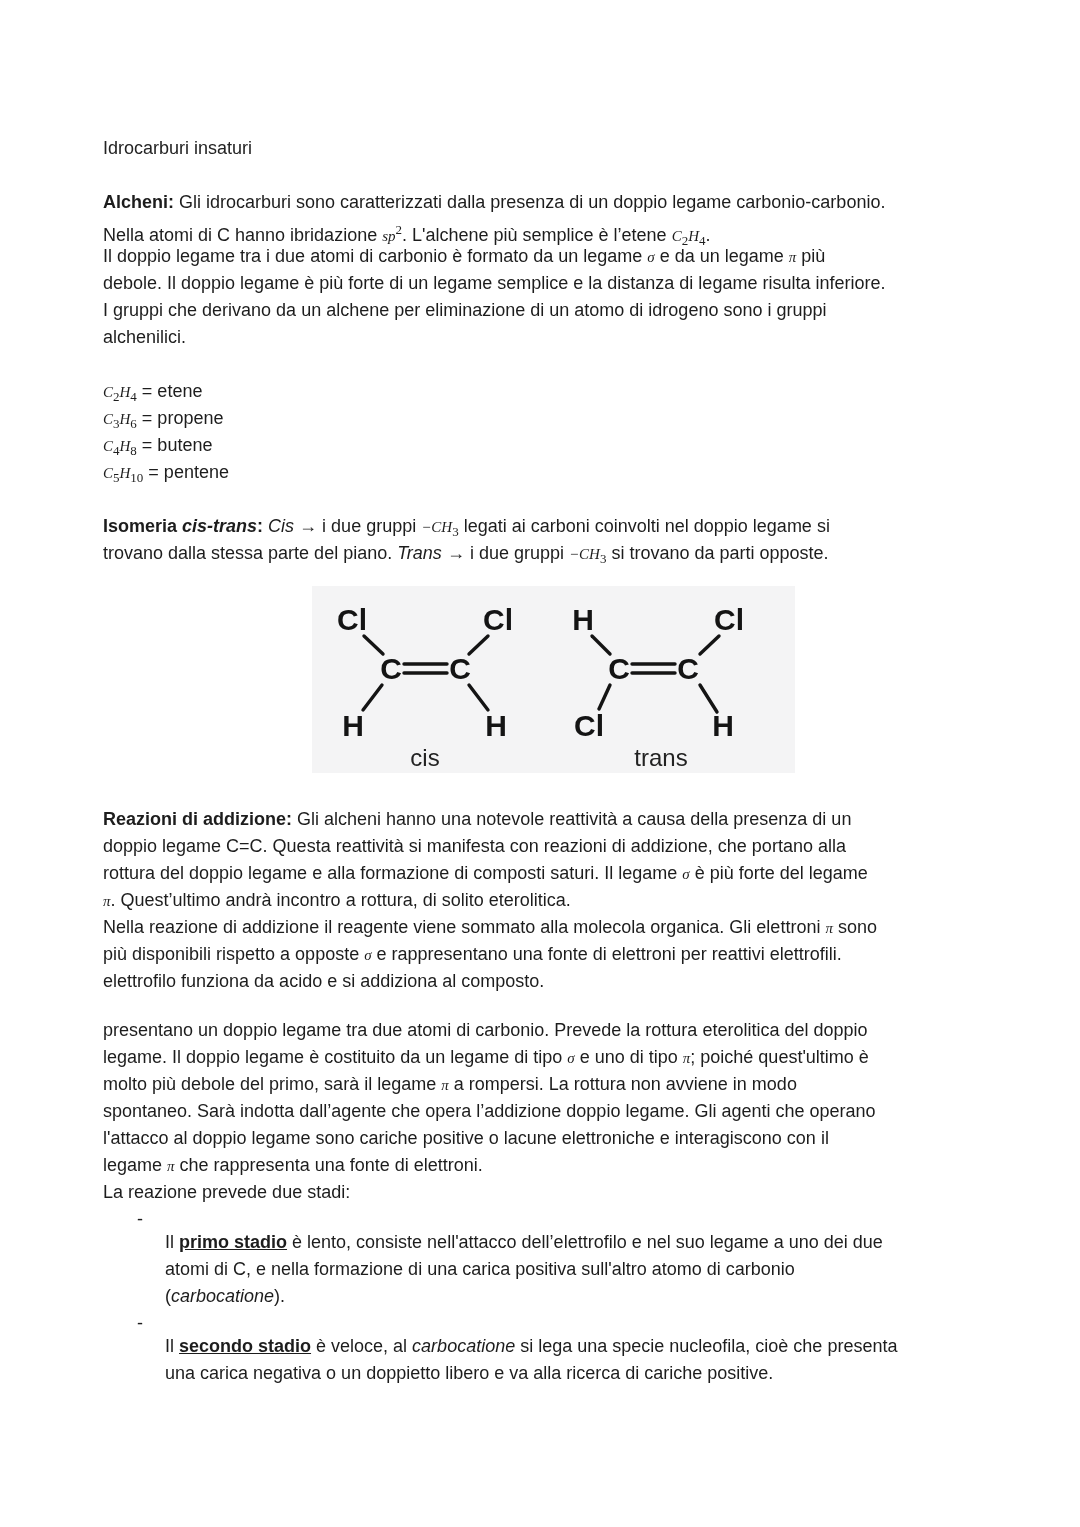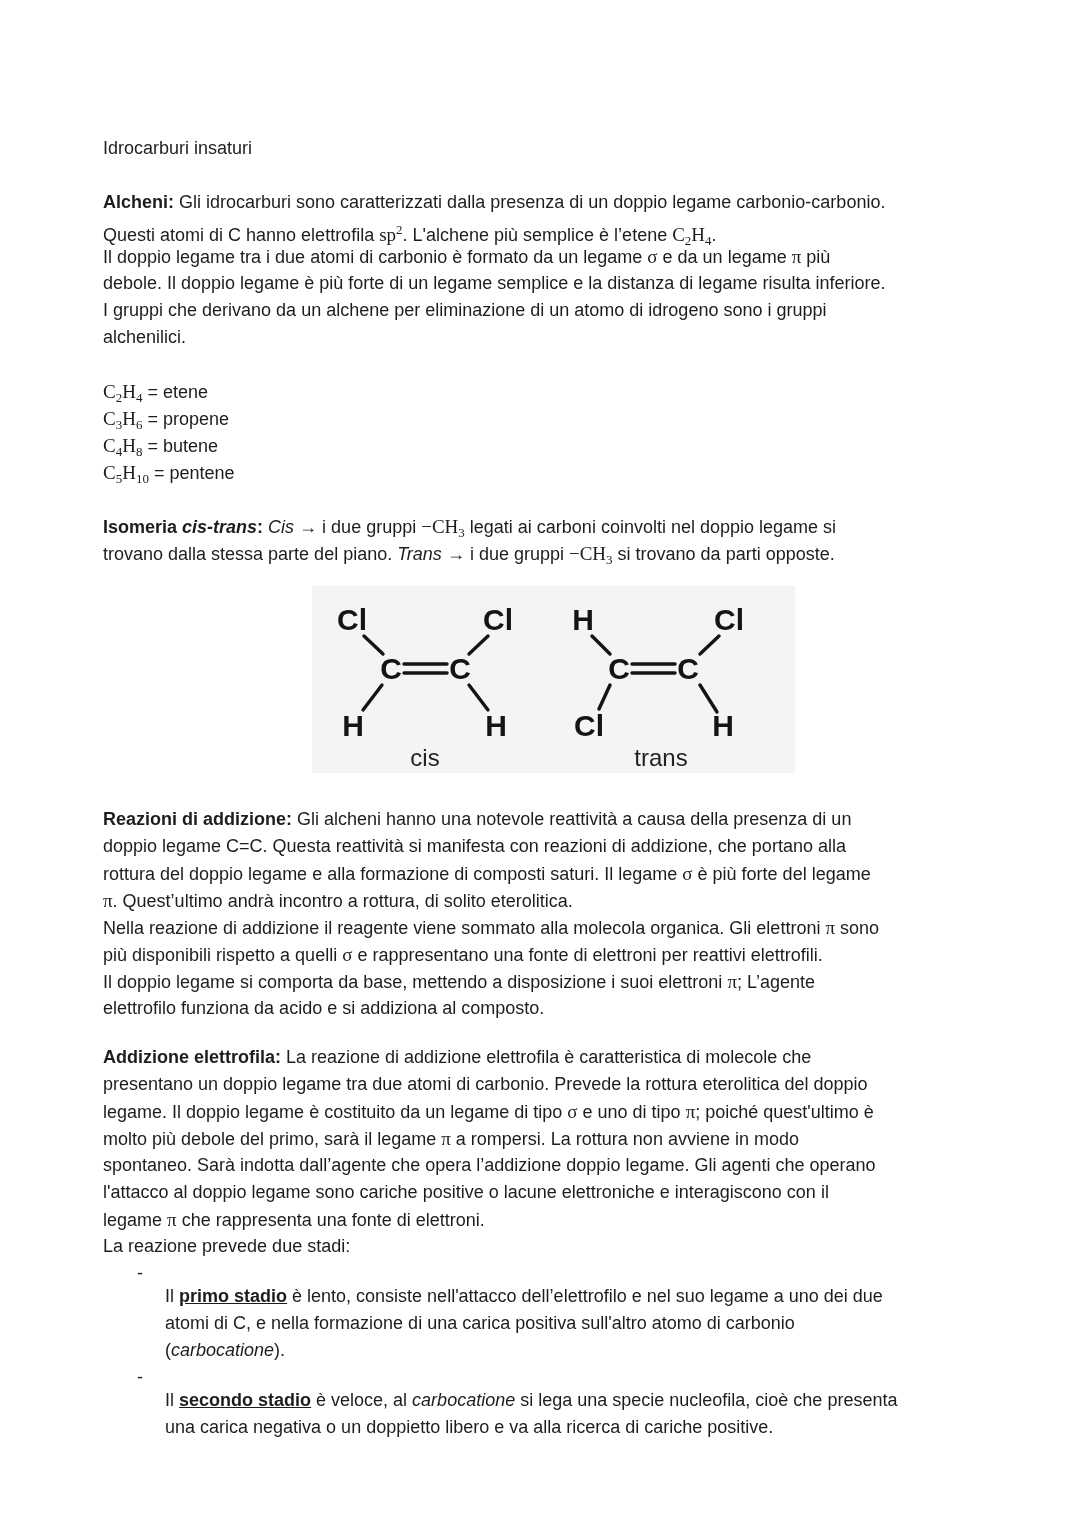--- a/index.html
+++ b/index.html
@@ -11,21 +11,21 @@
   .page{position:relative;width:1080px;height:1218px;background:#ffffff;}
   .content{position:absolute;left:103px;top:135px;width:884px;}
   .tline{height:27px;line-height:27px;font-size:18px;white-space:nowrap;}
   .gap{height:27px;}
   .gap-sm{height:22px;}
   .doc-title .tline{color:#232323;}
   .r-b{font-weight:700;}
   .r-bi{font-weight:700;font-style:italic;text-align:center;}
   .r-i{font-style:italic;}
   .r-bu{font-weight:700;text-decoration:underline;}
-  .r-m{font-family:"Liberation Serif",serif;font-size:19px;}
+  .r-m{font-family:"Liberation Serif",serif;font-style:italic;font-size:15px;}
   .r-msub,.r-msup{font-family:"Liberation Serif",serif;font-style:normal;font-size:13px;}
   .r-msub{vertical-align:-4px;}
   .r-msup{vertical-align:7px;}
   .figure{margin:19px 0 33px 209px;width:483px;height:187px;}
   .figure svg{display:block;}
   .atom{font-family:"Liberation Sans",sans-serif;font-weight:700;font-size:30px;fill:#141414;}
   .fig-label{font-family:"Liberation Sans",sans-serif;font-weight:400;font-size:24px;fill:#222222;}
   .bullet-item{display:flex;padding-left:34px;}
   .bullet-marker{flex:none;width:28px;height:27px;line-height:27px;font-size:18px;}
   .bullet-body{flex:1 1 auto;margin-top:23px;}
@@ -36,21 +36,21 @@
 <div class="page">
   <div class="content">
 
     <div class="doc-title">
       <div class="tline">Idrocarburi insaturi</div>
     </div>
     <div class="gap"></div>
 
     <div>
         <div class="tline"><span class="r-b">Alcheni:</span><span> Gli idrocarburi sono caratterizzati dalla presenza di un doppio legame carbonio-carbonio.</span></div>
-        <div class="tline"><span>Questi atomi di C hanno elettrofila </span><span class="r-m">sp</span><span class="r-msup">2</span><span>. L'alchene più semplice è l’etene </span><span class="r-m">C</span><span class="r-msub">2</span><span class="r-m">H</span><span class="r-msub">4</span><span>.</span></div>
+        <div class="tline"><span>Nella atomi di C hanno ibridazione </span><span class="r-m">sp</span><span class="r-msup">2</span><span>. L'alchene più semplice è l’etene </span><span class="r-m">C</span><span class="r-msub">2</span><span class="r-m">H</span><span class="r-msub">4</span><span>.</span></div>
         <div class="tline"><span>Il doppio legame tra i due atomi di carbonio è formato da un legame </span><span class="r-m">σ</span><span> e da un legame </span><span class="r-m">π</span><span> più</span></div>
         <div class="tline"><span>debole. Il doppio legame è più forte di un legame semplice e la distanza di legame risulta inferiore.</span></div>
         <div class="tline"><span>I gruppi che derivano da un alchene per eliminazione di un atomo di idrogeno sono i gruppi</span></div>
         <div class="tline"><span>alchenilici.</span></div>
       </div>
     <div class="gap"></div>
 
     <div>
         <div class="tline"><span class="r-m">C</span><span class="r-msub">2</span><span class="r-m">H</span><span class="r-msub">4</span><span> = etene</span></div>
         <div class="tline"><span class="r-m">C</span><span class="r-msub">3</span><span class="r-m">H</span><span class="r-msub">6</span><span> = propene</span></div>
@@ -101,28 +101,26 @@
         <text class="fig-label" x="349" y="180" text-anchor="middle">trans</text>
       </svg>
     </div>
 
     <div>
         <div class="tline"><span class="r-b">Reazioni di addizione:</span><span> Gli alcheni hanno una notevole reattività a causa della presenza di un</span></div>
         <div class="tline"><span>doppio legame C=C. Questa reattività si manifesta con reazioni di addizione, che portano alla</span></div>
         <div class="tline"><span>rottura del doppio legame e alla formazione di composti saturi. Il legame </span><span class="r-m">σ</span><span> è più forte del legame</span></div>
         <div class="tline"><span class="r-m">π</span><span>. Quest’ultimo andrà incontro a rottura, di solito eterolitica.</span></div>
         <div class="tline"><span>Nella reazione di addizione il reagente viene sommato alla molecola organica. Gli elettroni </span><span class="r-m">π</span><span> sono</span></div>
-        <div class="tline"><span>più disponibili rispetto a quelli </span><span class="r-m">σ</span><span> e rappresentano una fonte di elettroni per reattivi elettrofili.</span></div>
-        <div class="tline"><span>Il doppio legame si comporta da base, mettendo a disposizione i suoi elettroni </span><span class="r-m">π</span><span>; L’agente</span></div>
+        <div class="tline"><span>più disponibili rispetto a opposte </span><span class="r-m">σ</span><span> e rappresentano una fonte di elettroni per reattivi elettrofili.</span></div>
         <div class="tline"><span>elettrofilo funziona da acido e si addiziona al composto.</span></div>
       </div>
     <div class="gap-sm"></div>
 
     <div>
-        <div class="tline"><span class="r-b">Addizione elettrofila:</span><span> La reazione di addizione elettrofila è caratteristica di molecole che</span></div>
         <div class="tline"><span>presentano un doppio legame tra due atomi di carbonio. Prevede la rottura eterolitica del doppio</span></div>
         <div class="tline"><span>legame. Il doppio legame è costituito da un legame di tipo </span><span class="r-m">σ</span><span> e uno di tipo </span><span class="r-m">π</span><span>; poiché quest'ultimo è</span></div>
         <div class="tline"><span>molto più debole del primo, sarà il legame </span><span class="r-m">π</span><span> a rompersi. La rottura non avviene in modo</span></div>
         <div class="tline"><span>spontaneo. Sarà indotta dall’agente che opera l’addizione doppio legame. Gli agenti che operano</span></div>
         <div class="tline"><span>l'attacco al doppio legame sono cariche positive o lacune elettroniche e interagiscono con il</span></div>
         <div class="tline"><span>legame </span><span class="r-m">π</span><span> che rappresenta una fonte di elettroni.</span></div>
         <div class="tline"><span>La reazione prevede due stadi:</span></div>
       </div>
 
     <div>

